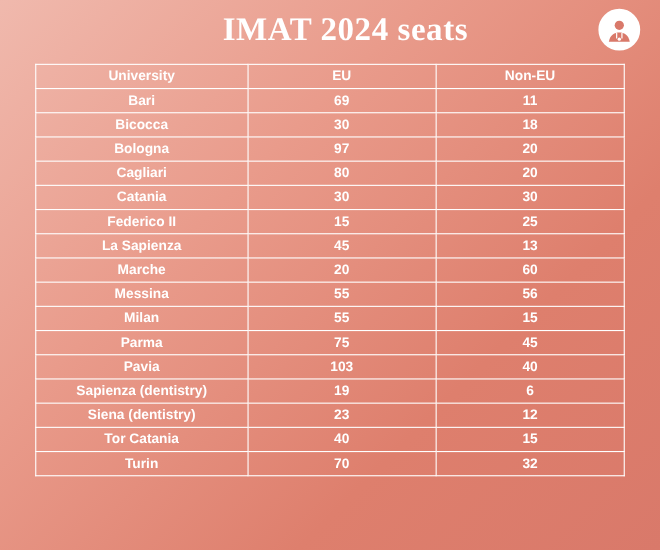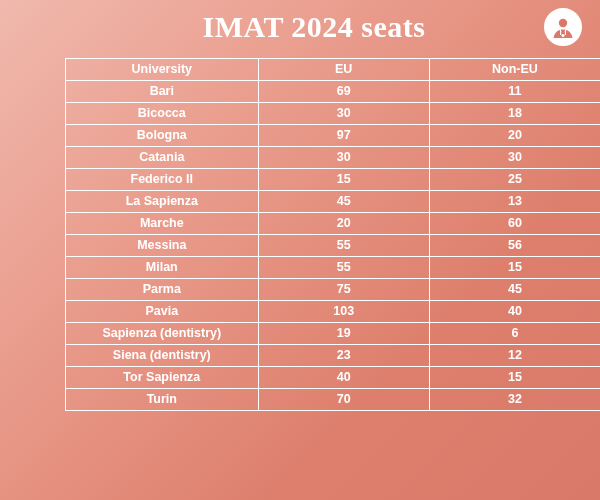--- a/index.html
+++ b/index.html
@@ -50,21 +50,20 @@
   .table-wrap {
     position: absolute;
     top: 58px;
     left: 32px;
     width: 536px;
   }
   table.seats {
     border-collapse: collapse;
     width: 100%;
     table-layout: fixed;
-    margin-left: 33px;
   }
   table.seats th,
   table.seats td {
     border: 1px solid #ffffff;
     color: #ffffff;
     text-align: center;
     font-size: 12.5px;
     font-weight: bold;
     height: 21px;
     padding: 0;
@@ -120,20 +119,25 @@
           <td>Bicocca</td>
           <td>30</td>
           <td>18</td>
         </tr>
         <tr>
           <td>Bologna</td>
           <td>97</td>
           <td>20</td>
         </tr>
         <tr>
+          <td>Cagliari</td>
+          <td>80</td>
+          <td>20</td>
+        </tr>
+        <tr>
           <td>Catania</td>
           <td>30</td>
           <td>30</td>
         </tr>
         <tr>
           <td>Federico II</td>
           <td>15</td>
           <td>25</td>
         </tr>
         <tr>
@@ -170,21 +174,21 @@
           <td>Sapienza (dentistry)</td>
           <td>19</td>
           <td>6</td>
         </tr>
         <tr>
           <td>Siena (dentistry)</td>
           <td>23</td>
           <td>12</td>
         </tr>
         <tr>
-          <td>Tor Sapienza</td>
+          <td>Tor Catania</td>
           <td>40</td>
           <td>15</td>
         </tr>
         <tr>
           <td>Turin</td>
           <td>70</td>
           <td>32</td>
         </tr>
       </tbody>
     </table>

